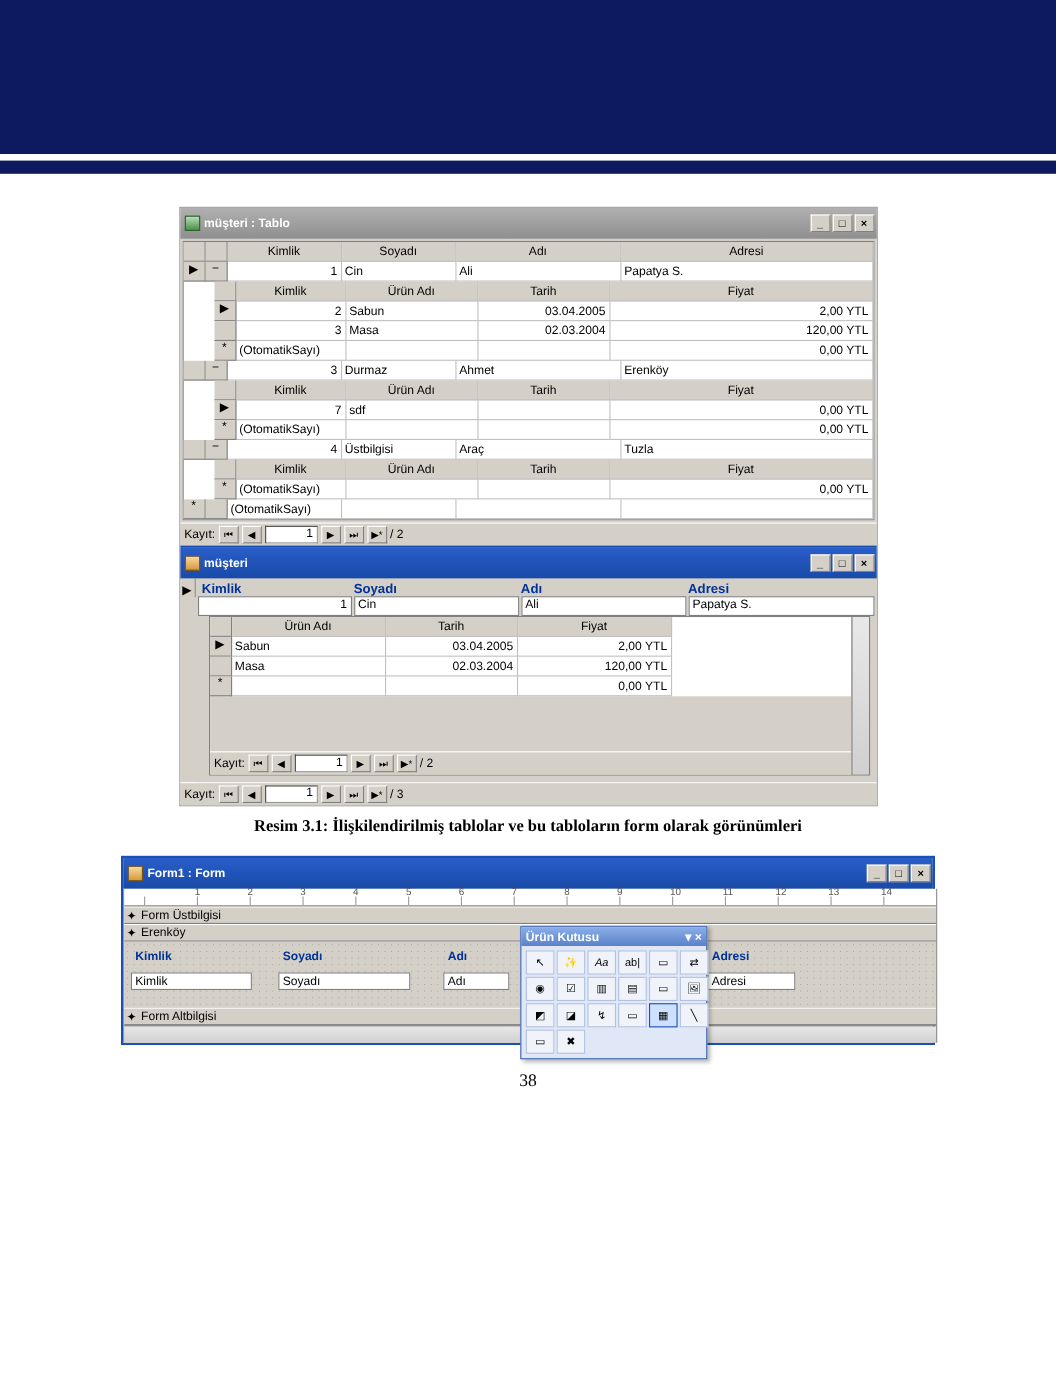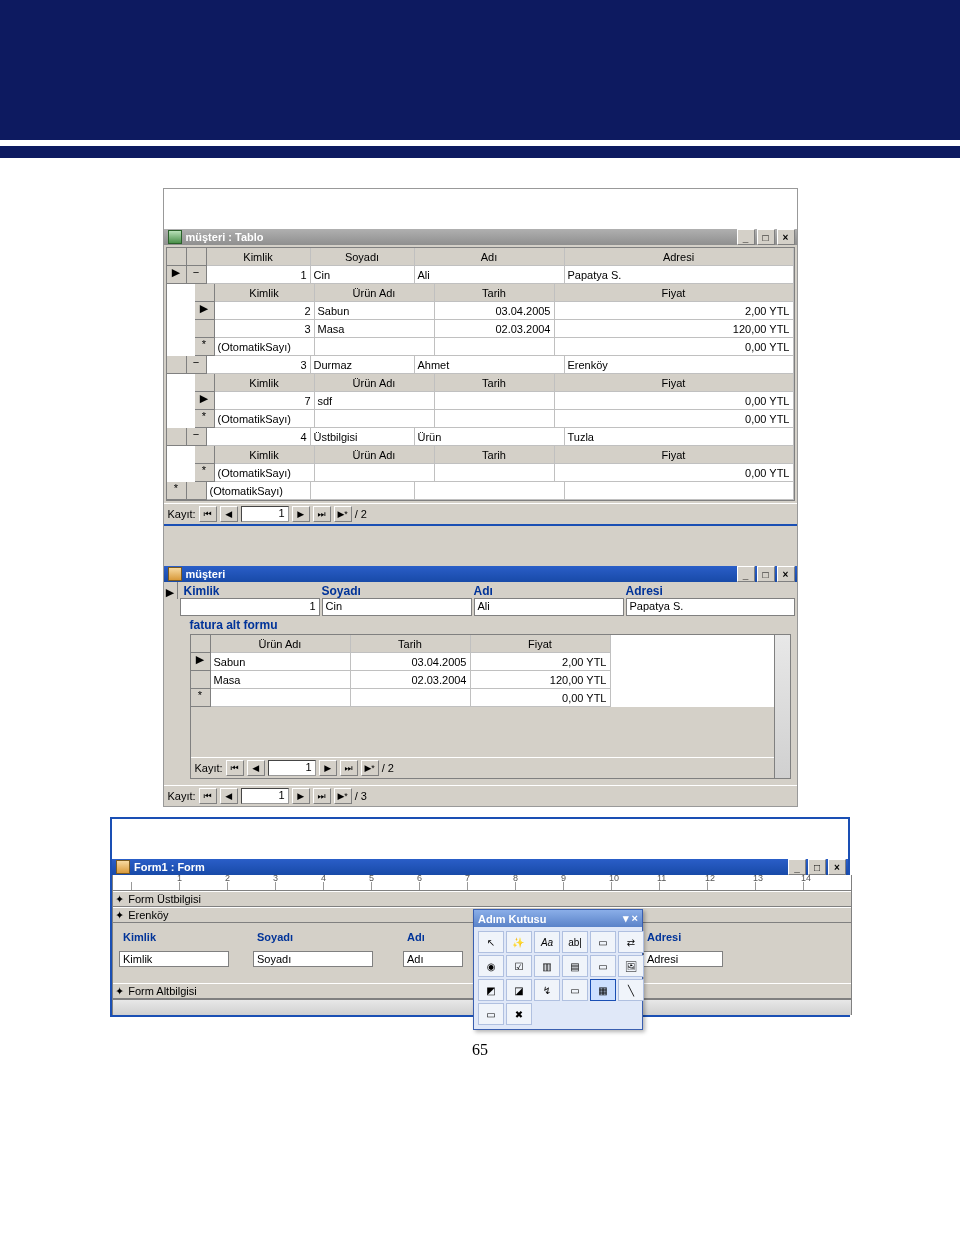--- a/index.html
+++ b/index.html
@@ -25,25 +25,24 @@
 
   
   .win {
     background: #d4d0c8;
     font-family: Tahoma, Arial, sans-serif;
     font-size: 11px;
     color: #000;
   }
   .titlebar {
     display: flex; align-items: center; justify-content: space-between;
-    height: 16px;
+    height: 28px;
     padding: 0 2px 0 4px;
     font-weight: bold;
     font-size: 11px;
-    margin-top: 40px;
   }
   .titlebar.inactive { background: linear-gradient(#b0b0b0,#8f8f8f); color: #fff; }
   .titlebar.active { background: linear-gradient(#2a5ec8,#184aa8); color: #fff; }
   .title-left { display: flex; align-items: center; gap: 4px; }
   .ico { display: inline-block; width: 14px; height: 14px; background: #fff; border:1px solid #555; }
   .ico.form { background: linear-gradient(#f7d9a0,#d99a3a); border-color:#7a5a20; }
   .ico.table { background: linear-gradient(#b8e0b8,#4a904a); border-color:#2a602a; }
   .winbtns { display: flex; gap: 2px; }
   .winbtn {
     width: 18px; height: 16px; background: #d4d0c8;
@@ -213,21 +212,21 @@
               <div class="cell" style="width:120px"></div>
               <div class="cell r" style="flex:1">0,00 YTL</div>
             </div>
       </div>
 
       <div class="hrow">
         <div class="selcell"></div>
         <div class="selcell" style="width:18px">−</div>
         <div class="cell r" style="width:104px">4</div>
         <div class="cell" style="width:104px">Üstbilgisi</div>
-        <div class="cell" style="width:150px">Ürün</div>
+        <div class="cell" style="width:150px">Araç</div>
         <div class="cell" style="flex:1">Tuzla</div>
       </div>
       <div class="subgrid">
         <div class="hrow">
               <div class="selcell"></div>
               <div class="hcell" style="width:100px">Kimlik</div>
               <div class="hcell" style="width:120px">Ürün Adı</div>
               <div class="hcell" style="width:120px">Tarih</div>
               <div class="hcell" style="flex:1">Fiyat</div>
             </div>
@@ -287,21 +286,20 @@
             <div class="form-label" style="width:150px">Soyadı</div>
             <div class="form-label" style="width:150px">Adı</div>
             <div class="form-label" style="flex:1">Adresi</div>
           </div>
           <div class="form-labels" style="gap:2px">
             <div class="form-field r" style="width:140px">1</div>
             <div class="form-field" style="width:150px">Cin</div>
             <div class="form-field" style="width:150px">Ali</div>
             <div class="form-field" style="flex:1">Papatya S.</div>
           </div>
-          <div class="subtitle">fatura alt formu</div>
           <div style="display:flex; margin:0 4px 4px 10px; border:1px solid #808080">
             <div style="flex:1; background:#fff">
               <div class="hrow">
                 <div class="selcell"></div>
                 <div class="hcell" style="width:140px">Ürün Adı</div>
                 <div class="hcell" style="width:120px">Tarih</div>
                 <div class="hcell" style="width:140px">Fiyat</div>
               </div>
               <div class="hrow">
                     <div class="selcell">▶</div>
@@ -346,20 +344,21 @@
       <div class="navinput">1</div>
       <div class="navbtn">▶</div>
       <div class="navbtn">⏭</div>
       <div class="navbtn">▶*</div>
       <span>/</span>
       <span>3</span>
     </div>
   </div>
 </div>
 
+<div class="caption">Resim 3.1: İlişkilendirilmiş tablolar ve bu tabloların form olarak görünümleri</div>
 
 <div class="fig2">
   <div class="win">
     <div class="titlebar active">
       <div class="title-left">
         <span class="ico form"></span>
         <span>Form1 : Form</span>
       </div>
       <div class="winbtns">
         <div class="winbtn">_</div>
@@ -406,21 +405,21 @@
             <div class="lbl bold" style="left:290px; top:6px; width:60px">Adı</div>
             <div class="lbl bold" style="left:530px; top:6px; width:80px">Adresi</div>
 
             <div class="lbl" style="left:6px; top:28px; width:110px">Kimlik</div>
             <div class="lbl" style="left:140px; top:28px; width:120px">Soyadı</div>
             <div class="lbl" style="left:290px; top:28px; width:60px">Adı</div>
             <div class="lbl" style="left:530px; top:28px; width:80px">Adresi</div>
 
             <div class="toolbox" style="left:360px; top:-14px">
               <div class="tb-title">
-                <span>Adım Kutusu</span>
+                <span>Ürün Kutusu</span>
                 <span>▾ ×</span>
               </div>
               <div class="tb-body">
                 <div class="tb-btn">↖</div>
                 <div class="tb-btn">✨</div>
                 <div class="tb-btn">
                       <i>Aa</i>
                     </div>
                 <div class="tb-btn">ab|</div>
                 <div class="tb-btn">▭</div>
@@ -448,15 +447,15 @@
           </div>
         </div>
         <div class="scrollh"></div>
       </div>
       <div class="scrollv"></div>
     </div>
   </div>
 </div>
 
 
-<div class="pagenum">65</div>
+<div class="pagenum">38</div>
 
 </div>
 
 </body></html>

